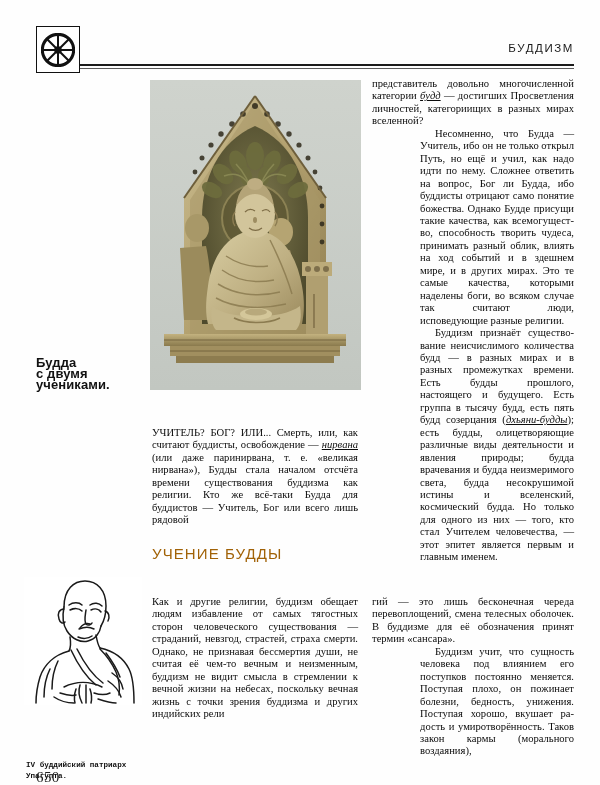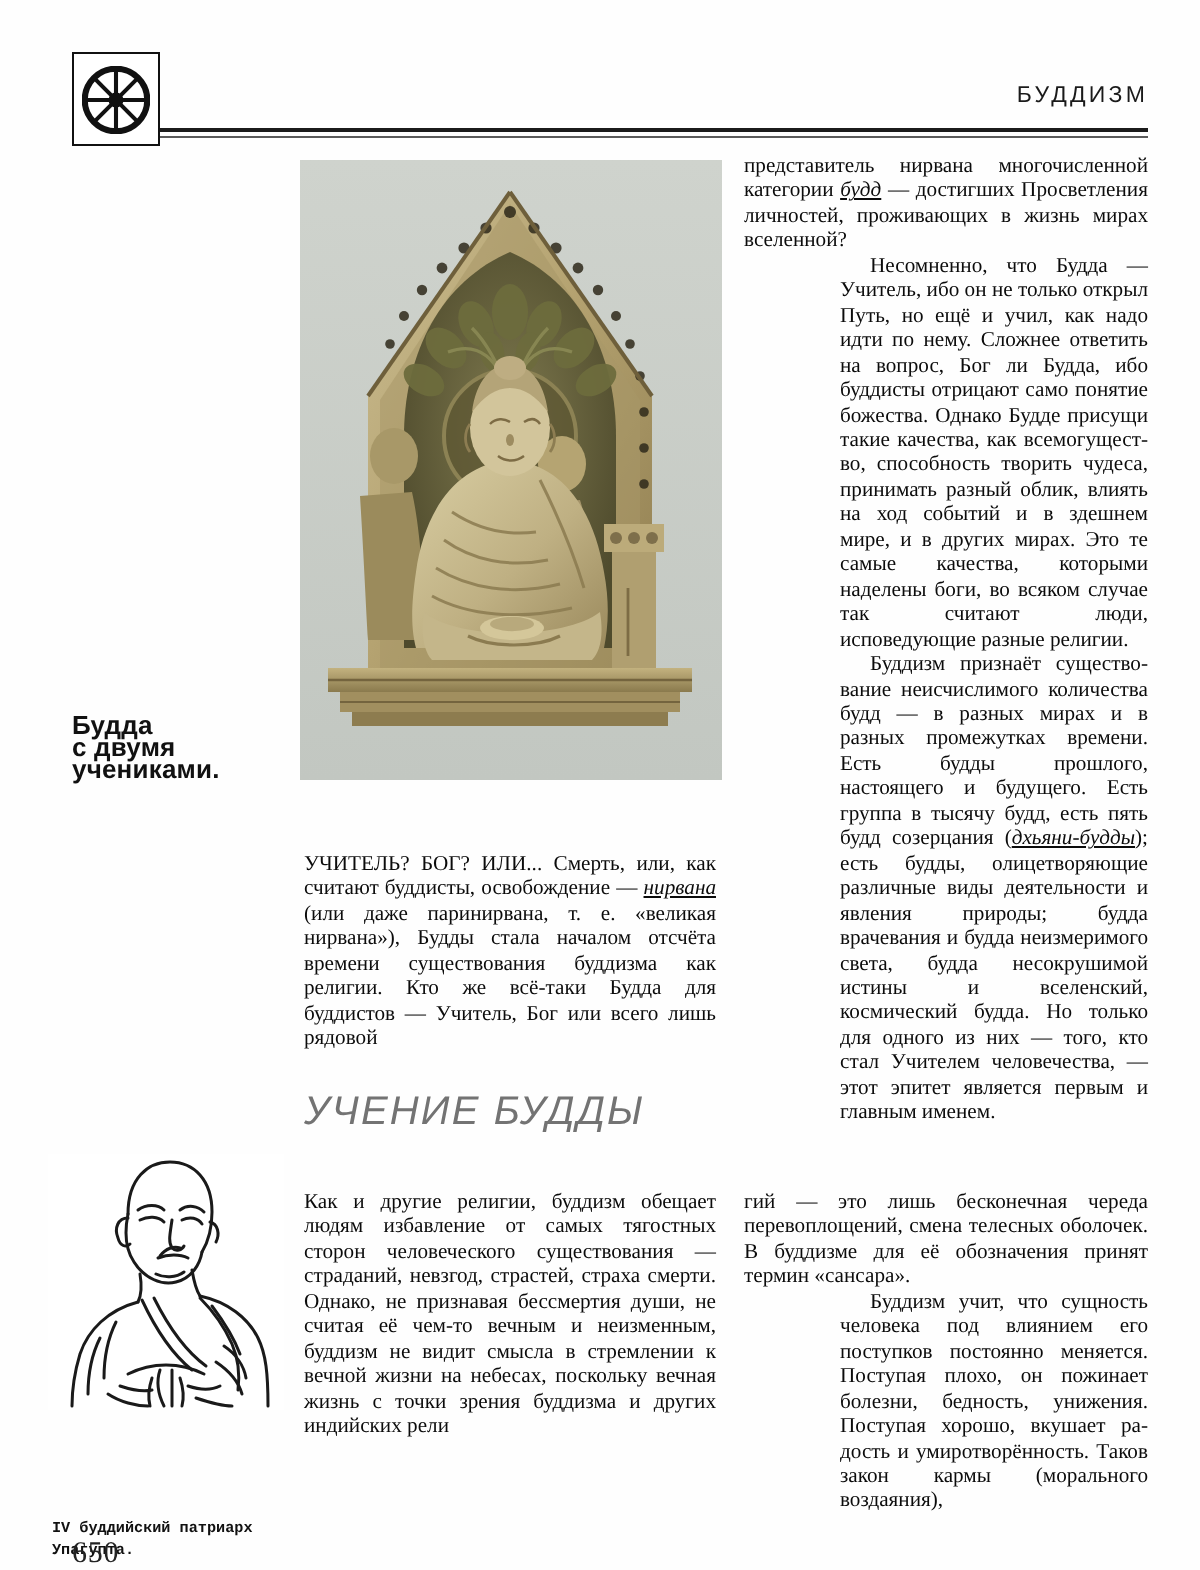--- a/index.html
+++ b/index.html
@@ -121,26 +121,25 @@
   .lead-caps {
     font-variant: normal;
   }
 
   
   .section-heading {
     position: absolute;
     left: 152px;
     top: 545px;
     font-family: "Liberation Sans", "DejaVu Sans", sans-serif;
-    font-size: 20px;
+    font-size: 15px;
     font-weight: 400;
     letter-spacing: 1.1px;
-    color: #737373;
+    color: #a16207;
     white-space: nowrap;
-    font-style: italic;
   }
 
   
   .portrait-figure {
     position: absolute;
     left: 24px; top: 577px;
     width: 118px; height: 128px;
   }
   .portrait-figure svg { display:block; }
   .portrait-caption {
@@ -344,21 +343,21 @@
     </div>
   </div>
 
   <div class="photo-caption">
     <div>Будда</div>
     <div>с двумя</div>
     <div>учениками.</div>
   </div>
 
   <div class="col" id="col-top-right">
-    <p><span>представитель нирвана многочис­ленной категории </span><i>будд</i><span> — достигших Просветления личностей, проживаю­щих в жизнь мирах вселенной?</span></p>
+    <p><span>представитель довольно многочис­ленной категории </span><i>будд</i><span> — достигших Просветления личностей, категории­щих в разных мирах вселенной?</span></p>
     <p class="ind">Несомненно, что Будда — Учи­тель, ибо он не только открыл Путь, но ещё и учил, как надо идти по нему. Сложнее ответить на вопрос, Бог ли Будда, ибо буддисты отрицают само понятие божества. Однако Будде при­сущи такие качества, как всемогущест­во, способность творить чудеса, при­нимать разный облик, влиять на ход событий и в здешнем мире, и в других мирах. Это те самые качества, которы­ми наделены боги, во всяком случае так считают люди, исповедующие раз­ные религии.</p>
     <p class="ind"><span>Буддизм признаёт существо­вание неисчислимого количества будд — в разных мирах и в разных промежутках времени. Есть будды прошлого, настоящего и будущего. Есть группа в тысячу будд, есть пять будд созерцания (</span><i>дхьяни-будды</i><span>); есть будды, олицетворяющие различные виды деятельности и явления приро­ды; будда врачевания и будда неизме­римого света, будда несокрушимой истины и вселенский, космический будда. Но только для одного из них — того, кто стал Учителем чело­вечества, — этот эпитет является пер­вым и главным именем.</span></p>
   </div>
 
   <div class="col" id="col-mid-center">
     <p><span class="lead-caps">УЧИТЕЛЬ? БОГ? ИЛИ... Смерть, или, как считают буддисты, освобожде­ние — </span><i>нирвана</i><span> (или даже паринирва­на, т. е. «великая нирвана»), Будды стала началом отсчёта времени суще­ствования буддизма как религии. Кто же всё-таки Будда для буддистов — Учитель, Бог или всего лишь рядовой</span></p>
   </div>
 
   <div class="section-heading">УЧЕНИЕ БУДДЫ</div>
 

